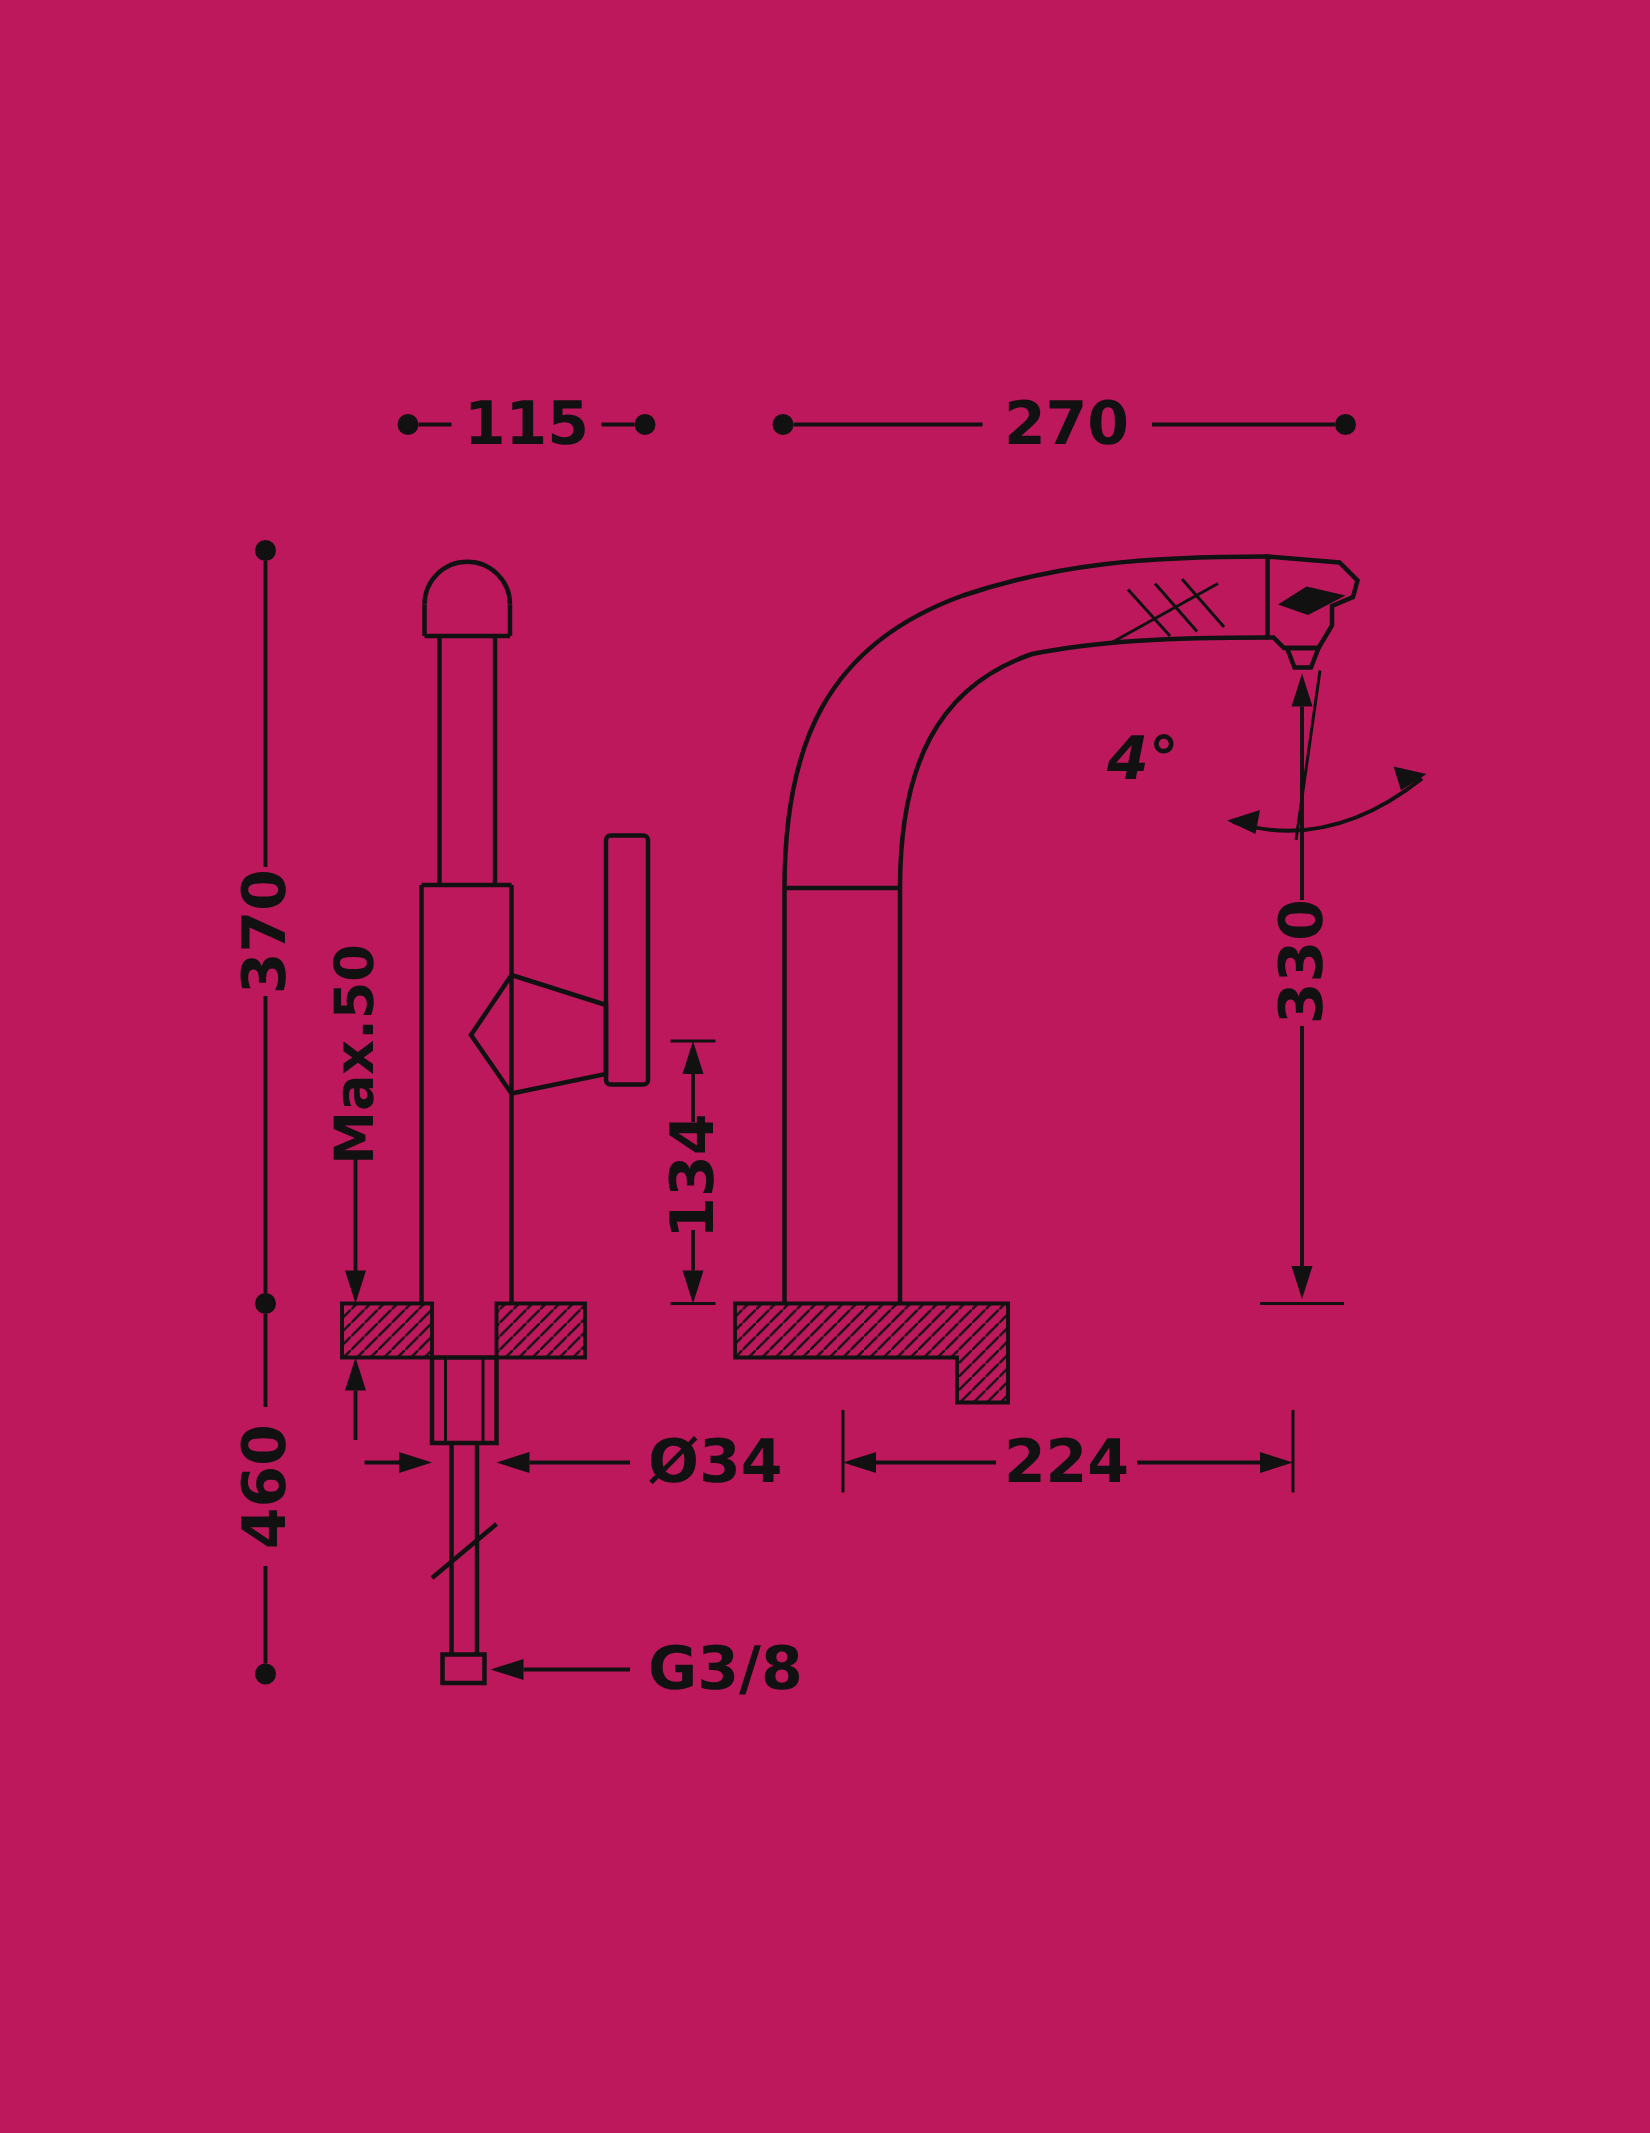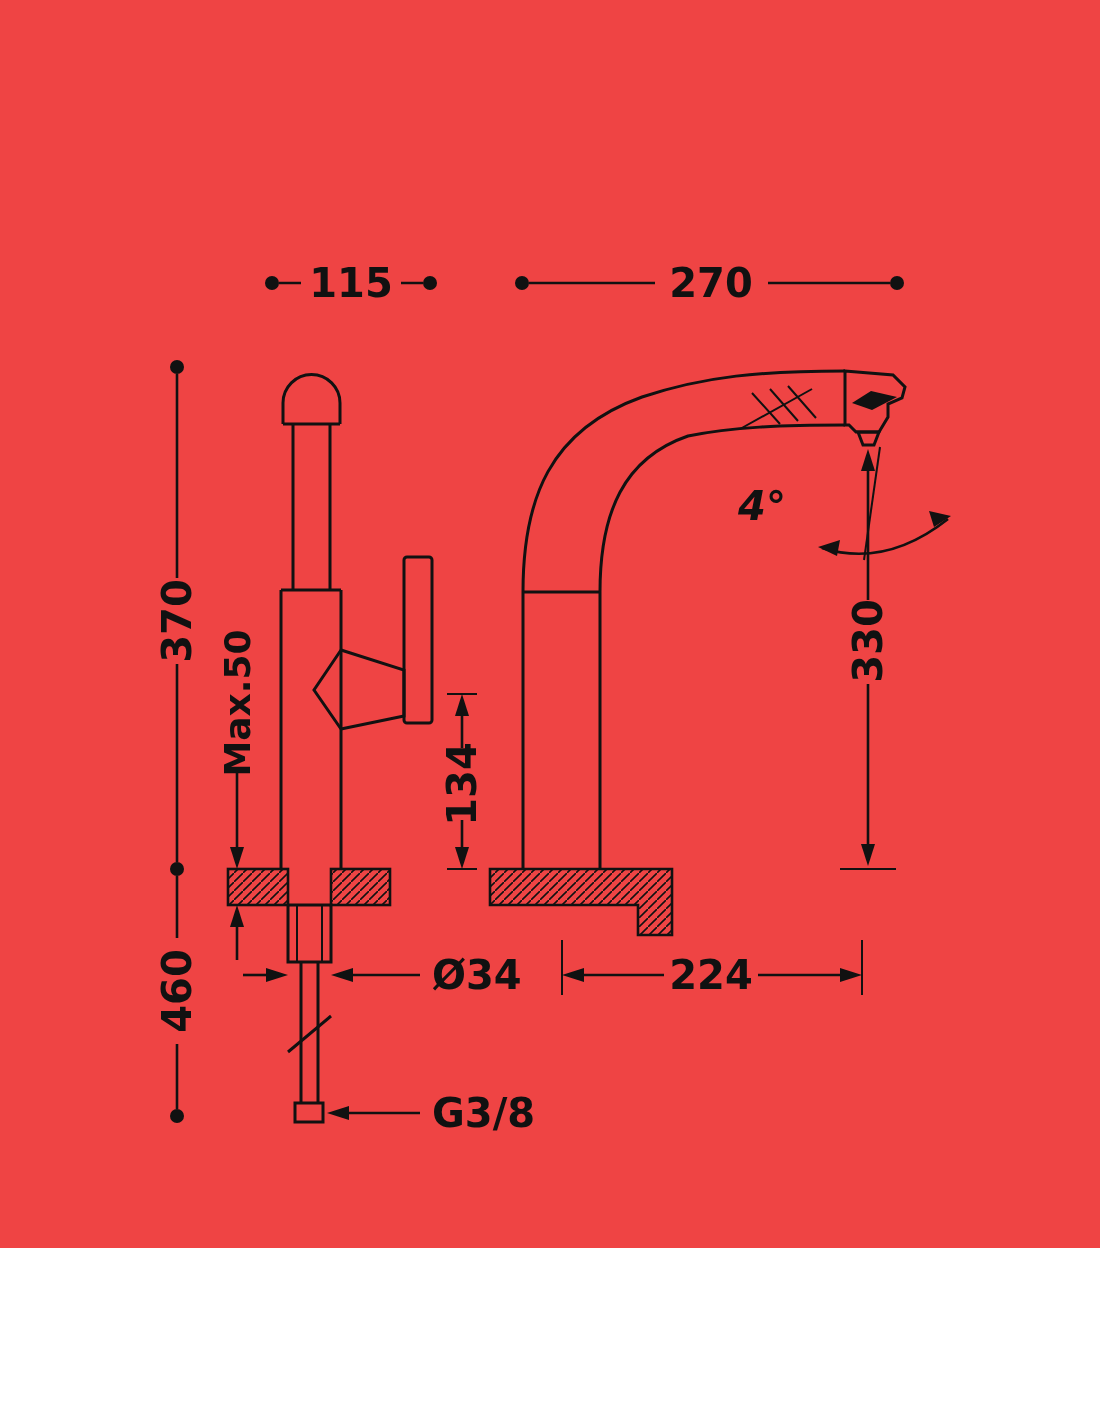--- a/index.html
+++ b/index.html
@@ -3,22 +3,22 @@
 <meta charset="utf-8">
 <style>
   html, body {
     margin: 0;
     padding: 0;
     background: #ffffff;
   }
   .sheet {
     position: relative;
     width: 1100px;
-    height: 1248px;
-    background: #ef4444;
+    height: 1422px;
+    background: #be185d;
     font-family: "DejaVu Sans", sans-serif;
   }
   svg { display: block; }
   .outline  { stroke: #111111; stroke-width: 3;   fill: none; }
   .thin     { stroke: #111111; stroke-width: 2;   fill: none; }
   .dimline  { stroke: #111111; stroke-width: 2.6; fill: none; }
   .hatched  { stroke: #111111; stroke-width: 2.6; fill: url(#hatch); }
   .solid    { fill: #111111; stroke: none; }
   .dimtext  {
     fill: #111111;

